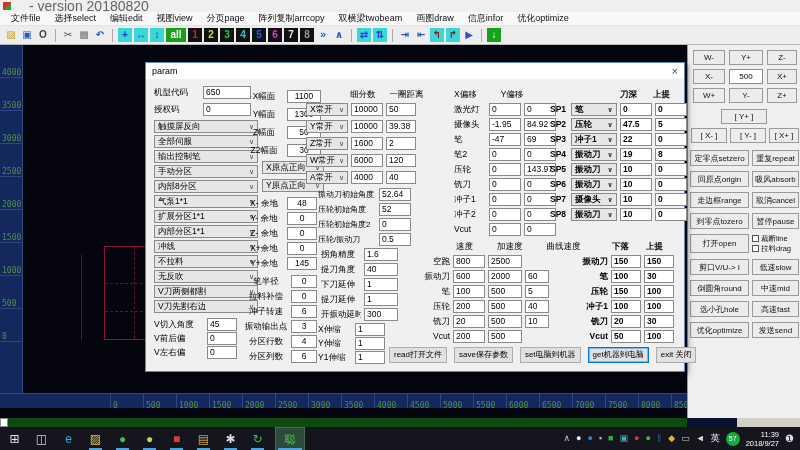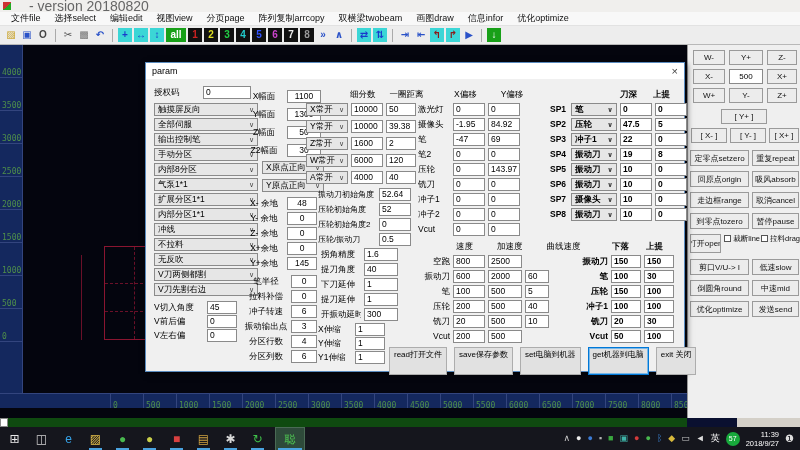--- a/index.html
+++ b/index.html
@@ -49,21 +49,21 @@
   .brow{display:flex;gap:3px;margin:4px 0 0 3px;}
   .brow .rbtn:nth-child(1){width:36px;}
   .brow .rbtn:nth-child(2){width:36px;}
   .brow .rbtn:nth-child(3){width:30px;}
   .prs{margin-top:7px;}
   .prow{display:flex;gap:3px;margin:0 0 5px 2px;}
   .prow .pl{width:59px;height:16px;}
   .prow .pr{width:47px;height:16px;}
   .openrow{display:flex;margin:1px 0 0 2px;}
   .openrow .rbtn{width:59px;height:19px;}
-  .checks{margin-left:3px;display:flex;flex-direction:row;justify-content:space-between;gap:1px;}
+  .checks{margin-left:3px;display:flex;flex-direction:column;justify-content:space-between;gap:1px;}
   .chk{font-size:7.5px;display:flex;align-items:center;gap:2px;height:9px;color:#111;white-space:nowrap;}
   .chk .box{width:7px;height:7px;border:1px solid #555;background:#fff;flex:none;}
   .prs2{margin-top:6px;}
 
   
   .dlg{position:absolute;left:145px;top:62px;width:540px;height:310px;background:#f0f0f0;
     border:1px solid #5a8bbf;box-shadow:2px 2px 6px rgba(0,0,0,.6);z-index:5;}
   .dlg-title{height:16px;background:#fff;display:flex;align-items:center;justify-content:space-between;
     font-size:9px;color:#000;padding:0 6px;}
   .dlg-x{font-size:11px;color:#444;line-height:14px;}
@@ -90,31 +90,31 @@
   .orgB{margin-top:4px;} .orgB .dd{margin-left:18px;margin-bottom:5px;}
   .marB .row{margin-bottom:2px;}
   .miscB{margin-top:5px;} .miscB .row{margin-bottom:2px;}
   .hrowC{margin-top:10px;display:flex;gap:14px;padding-left:44px;height:12px;}
   .axesC{margin-top:2px;} .axesC .row{margin-bottom:4px;}
   .angC{margin-top:2px;} .angC .row{margin-bottom:2px;margin-left:12px;}
   .angC .lbl{font-size:8px;}
   .cutC .row{margin-bottom:2px;margin-left:15px;}
   .sclC{margin-top:2px;} .sclC .row{margin-bottom:1px;margin-left:12px;}
   .hrowD{margin-top:10px;display:flex;gap:24px;padding-left:36px;height:12px;}
-  .offD{margin-top:2px;} .offD .row{margin-bottom:2px;}
+  .offD{margin-top:2px;} .offD .row{margin-bottom:2px;margin-left:36px;}
   .spdH{margin-top:5px;display:flex;gap:24px;padding-left:38px;height:12px;}
   .spdD{margin-top:2px;} .spdD .row{margin-bottom:2px;margin-left:6px;}
   .spdD .lbl{text-align:right;}
   .hrowE{margin-top:10px;display:flex;gap:16px;padding-left:70px;height:12px;}
   .spE{margin-top:2px;} .spE .row{margin-bottom:2px;}
   .drpH{margin-top:20px;display:flex;gap:17px;padding-left:62px;height:12px;}
   .drpE{margin-top:2px;} .drpE .row{margin-bottom:2px;margin-left:28px;}
   .drpE .lbl{text-align:right;}
   .dlg-buttons{position:absolute;left:243px;top:268px;display:flex;gap:7px;}
-  .btn{height:28px;line-height:14px;padding:0 4px;font-size:8px;background:#e1e1e1;
+  .btn{height:16px;line-height:14px;padding:0 4px;font-size:8px;background:#e1e1e1;
     border:1px solid #adadad;white-space:nowrap;}
   .btn.focused{border:1px solid #0078d7;box-shadow:inset 0 0 0 1px #7ab8e8;}
 
   
   .bottombar{position:absolute;left:0;top:418px;width:800px;height:9px;}
   .bb-box{position:absolute;left:0;top:0;width:8px;height:9px;background:#fff;border:1px solid #888;}
   .bb-green{position:absolute;left:8px;top:0;width:679px;height:9px;background:#0f4a10;}
   .bb-navy{position:absolute;left:687px;top:0;width:50px;height:9px;background:#0a1030;}
   .bb-gray{position:absolute;left:737px;top:0;width:63px;height:9px;background:#d4d0c8;}
 
@@ -379,36 +379,44 @@
 
     <div class="prow">
         <div class="rbtn pl">剪口V/U-&gt; I</div>
         <div class="rbtn pr">低速slow</div>
       </div>
         <div class="prow">
         <div class="rbtn pl">倒圆角round</div>
         <div class="rbtn pr">中速mid</div>
       </div>
         <div class="prow">
+        <div class="rbtn pl">选小孔hole</div>
+        <div class="rbtn pr">高速fast</div>
+      </div>
+        <div class="prow">
         <div class="rbtn pl">优化optimize</div>
         <div class="rbtn pr">发送send</div>
       </div>
       </div>
   </div>
 
   <div class="dlg">
     <div class="dlg-title">
       <span>param</span>
       <span class="dlg-x">×</span>
     </div>
     <div class="dlg-body">
 
       <div class="colA">
         <div class="topA">
 
+        <div class="row">
+              <span class="lbl w46">机型代码</span>
+              <div class="tb w48">650</div>
+            </div>
             <div class="row">
               <span class="lbl w46">授权码</span>
               <div class="tb w48">0</div>
             </div>
           </div>
         <div class="ddA">
 
         <div class="dd w104">
               <span>触摸屏反向</span>
               <span class="dda">∨</span>

